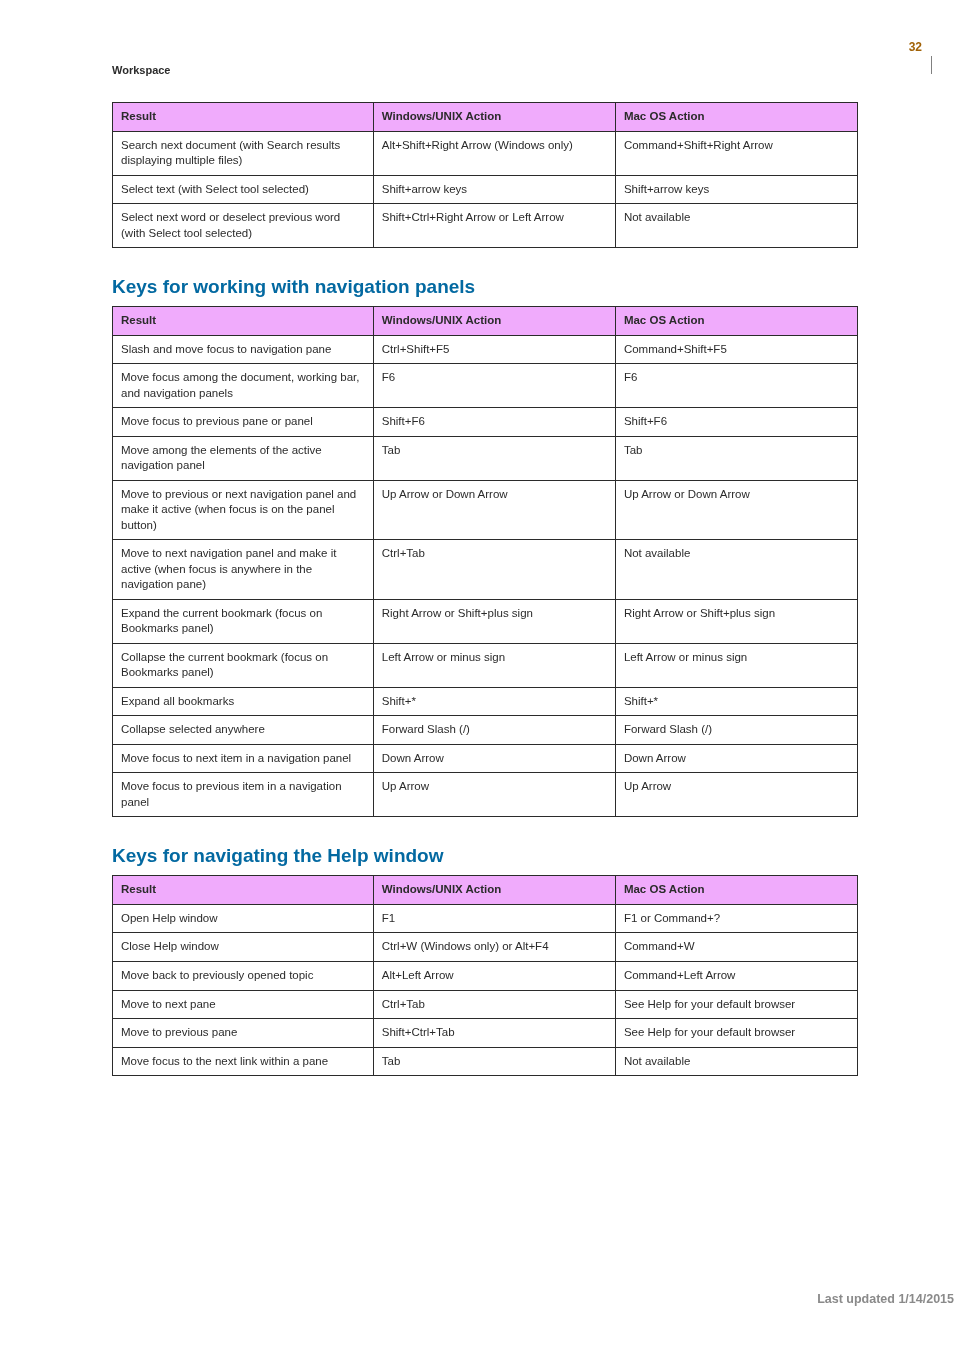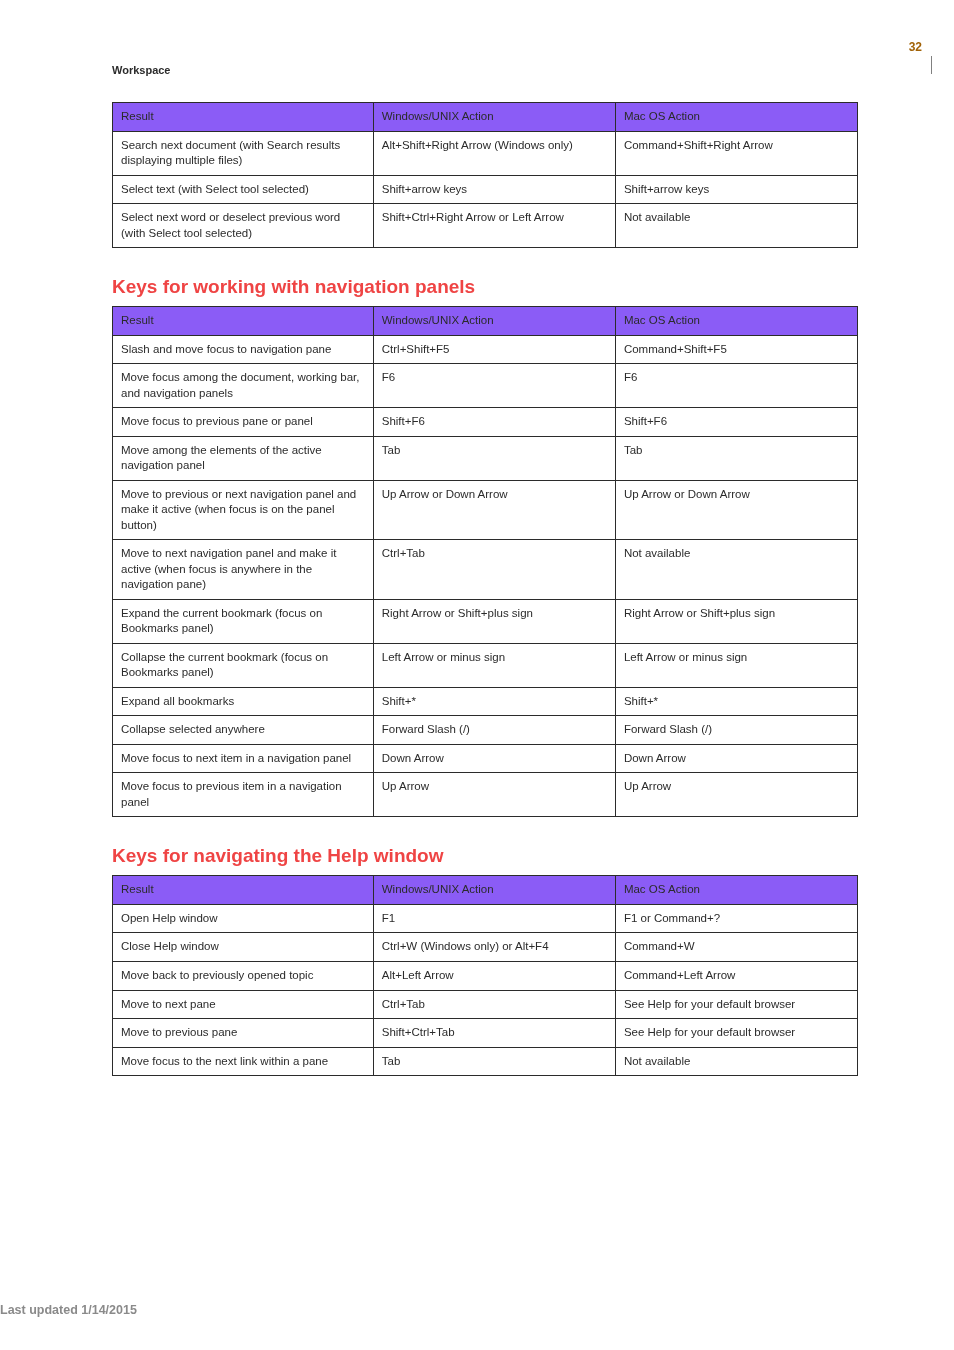--- a/index.html
+++ b/index.html
@@ -34,49 +34,49 @@
     top: 56px;
     right: 22px;
     width: 1px;
     height: 18px;
     background: #808080;
   }
   h2.section {
     font-size: 19px;
     font-weight: 700;
     margin: 28px 0 8px 0;
-    color: #ef4444;
+    color: #0369a1;
   }
   table.kb {
     width: 100%;
     border-collapse: collapse;
     table-layout: fixed;
     font-size: 11.5px;
     line-height: 1.35;
   }
   table.kb th, table.kb td {
     border: 1px solid #2b2b2b;
     padding: 6px 8px;
     text-align: left;
     vertical-align: top;
     word-wrap: break-word;
   }
   table.kb th {
-    font-weight: 400;
-    background: #8b5cf6;
+    font-weight: 700;
+    background: #f0abfc;
   }
   table.kb col.c1 { width: 35%; }
   table.kb col.c2 { width: 32.5%; }
   table.kb col.c3 { width: 32.5%; }
   .footer {
     position: absolute;
-    bottom: 33px;
+    bottom: 44px;
     left: 0;
     width: 100%;
-    text-align: left;
+    text-align: right;
     font-size: 12.5px;
     font-weight: 600;
     color: #8a8a8a;
   }
 </style>
 </head>
 <body>
 
 <div class="pagenum">32</div>
 <div class="pagenum-bar"></div>

